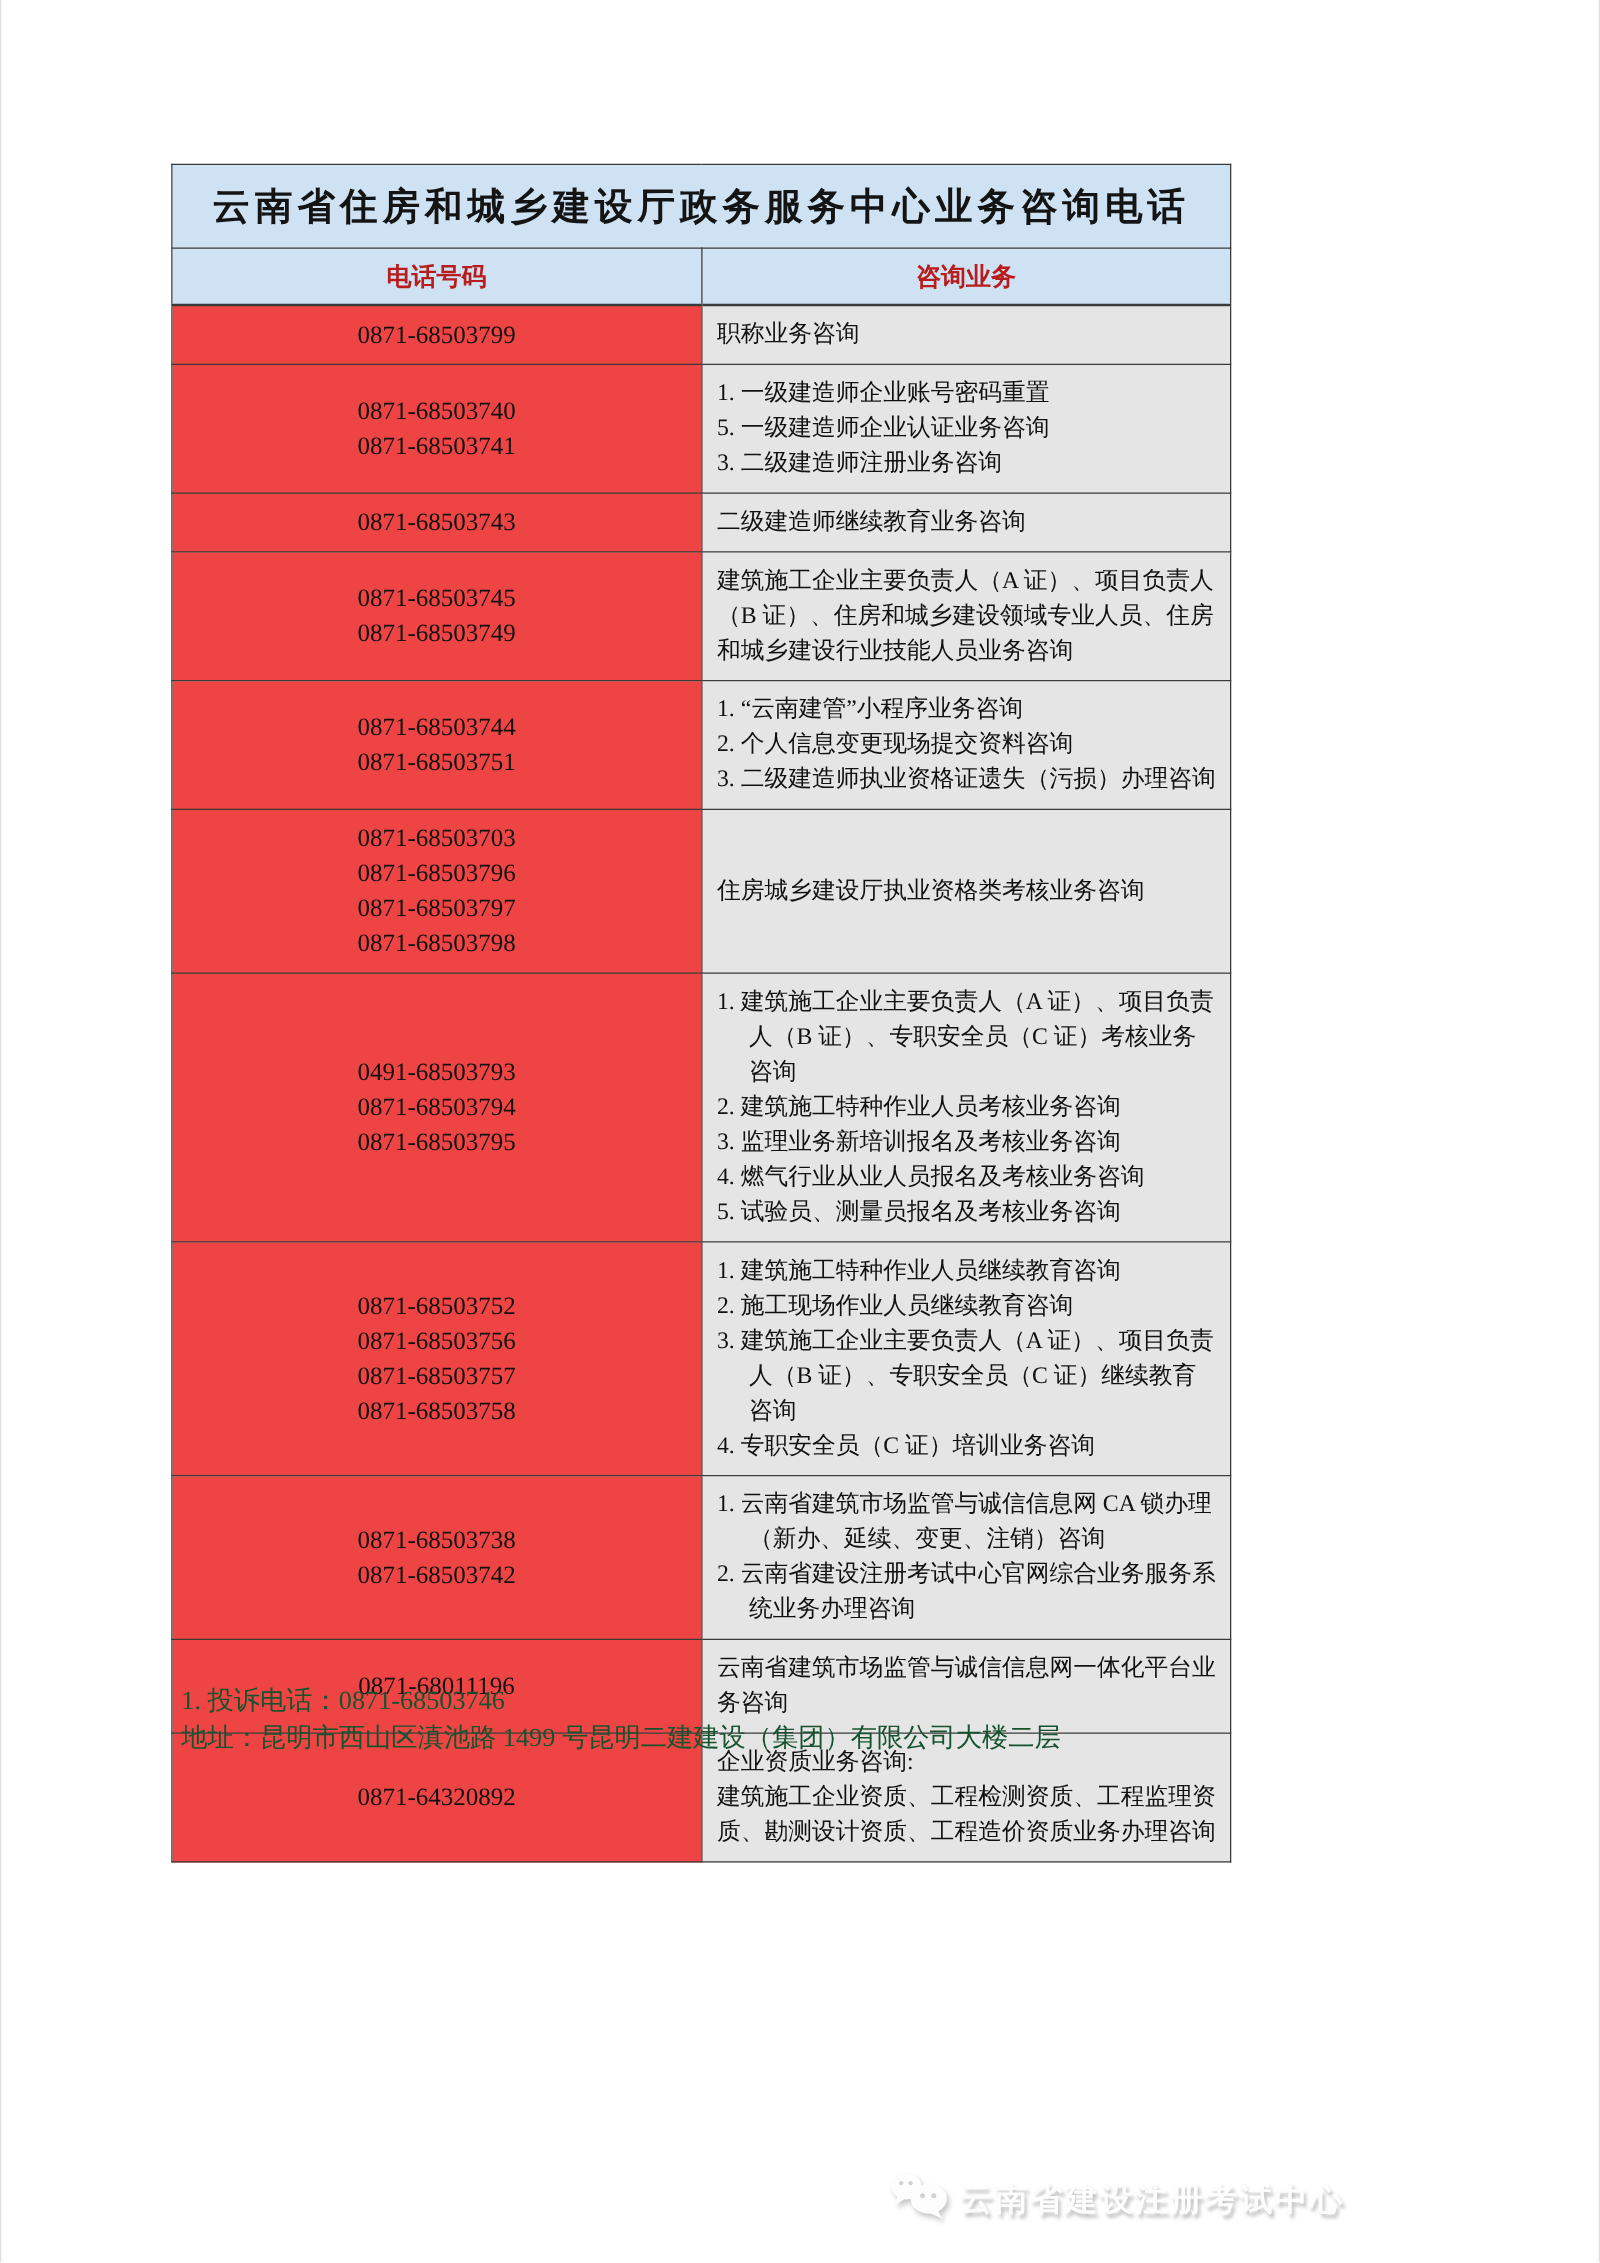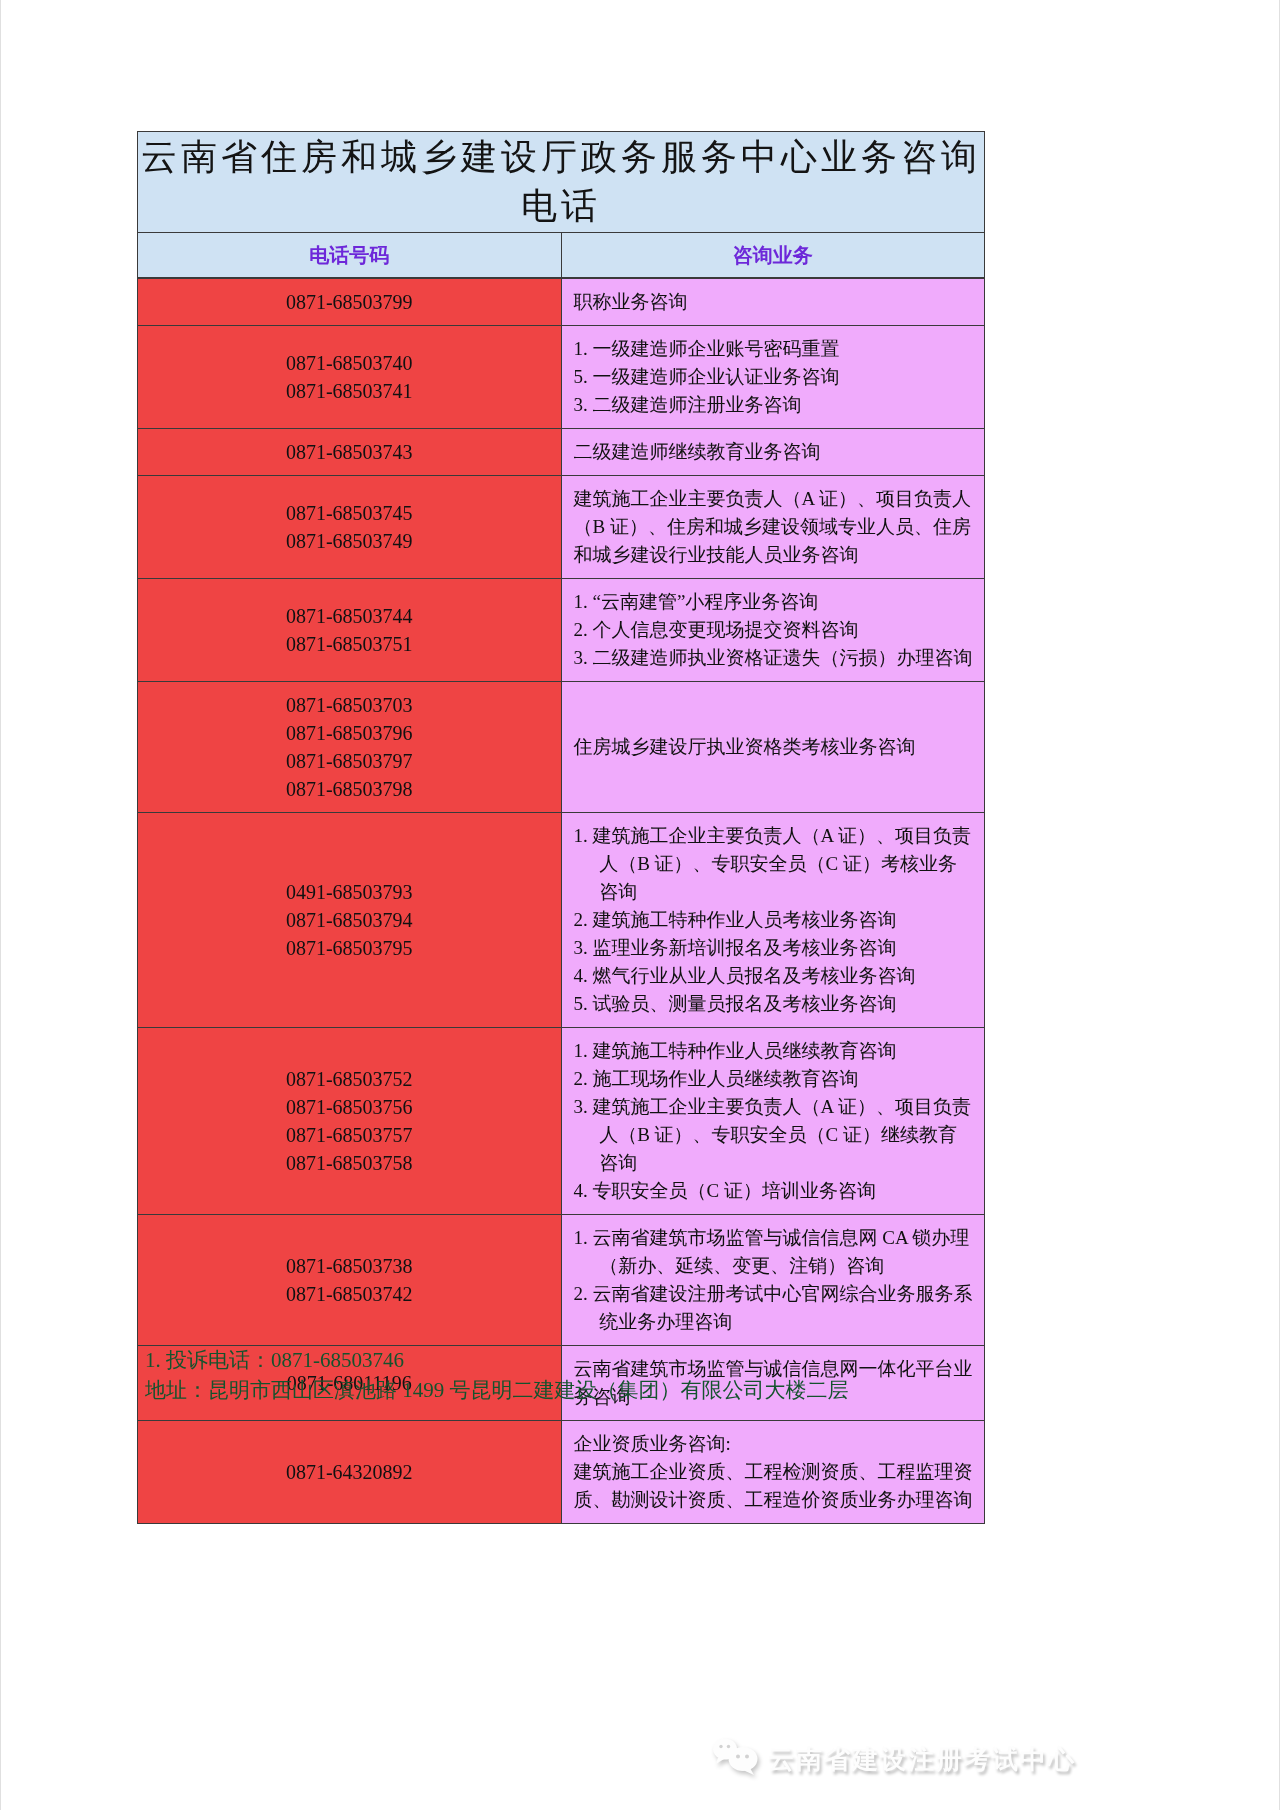--- a/index.html
+++ b/index.html
@@ -32,51 +32,51 @@
     width: 848px;
     border-collapse: collapse;
     table-layout: fixed;
   }
   .tbl th, .tbl td {
     border: 1px solid var(--border, #3a3a3a);
   }
   th.title-cell {
     background: var(--accent, #cfe2f3);
     height: 64px;
-    font-size: 36px;
-    font-weight: normal;
+    font-size: 30px;
+    font-weight: bold;
     letter-spacing: 4px;
     color: #141414;
   }
   tr.cols th {
     background: var(--accent, #cfe2f3);
     height: 42px;
     font-size: 20px;
     font-weight: bold;
     text-align: center;
-    color: #6d28d9;
+    color: #b91c1c;
     border-bottom-width: 2px;
   }
   th.col-phone { width: 223px; }
   th.col-biz   { width: 625px; }
 
   td.phone-cell {
     text-align: center;
     vertical-align: middle;
     font-size: 20px;
     padding: 9px 4px;
     background: #ef4444;
   }
   .phone { line-height: 28px; white-space: nowrap; }
 
   td.desc-cell {
     vertical-align: middle;
     font-size: 19px;
     padding: 9px 10px 9px 12px;
-    background: #f0abfc;
+    background: #e5e5e5;
   }
   .desc-line { line-height: 28px; }
   .desc-line.hang {
     padding-left: 1.35em;
     text-indent: -1.35em;
   }
 
   .notes {
     position: relative;
     margin: 0;

